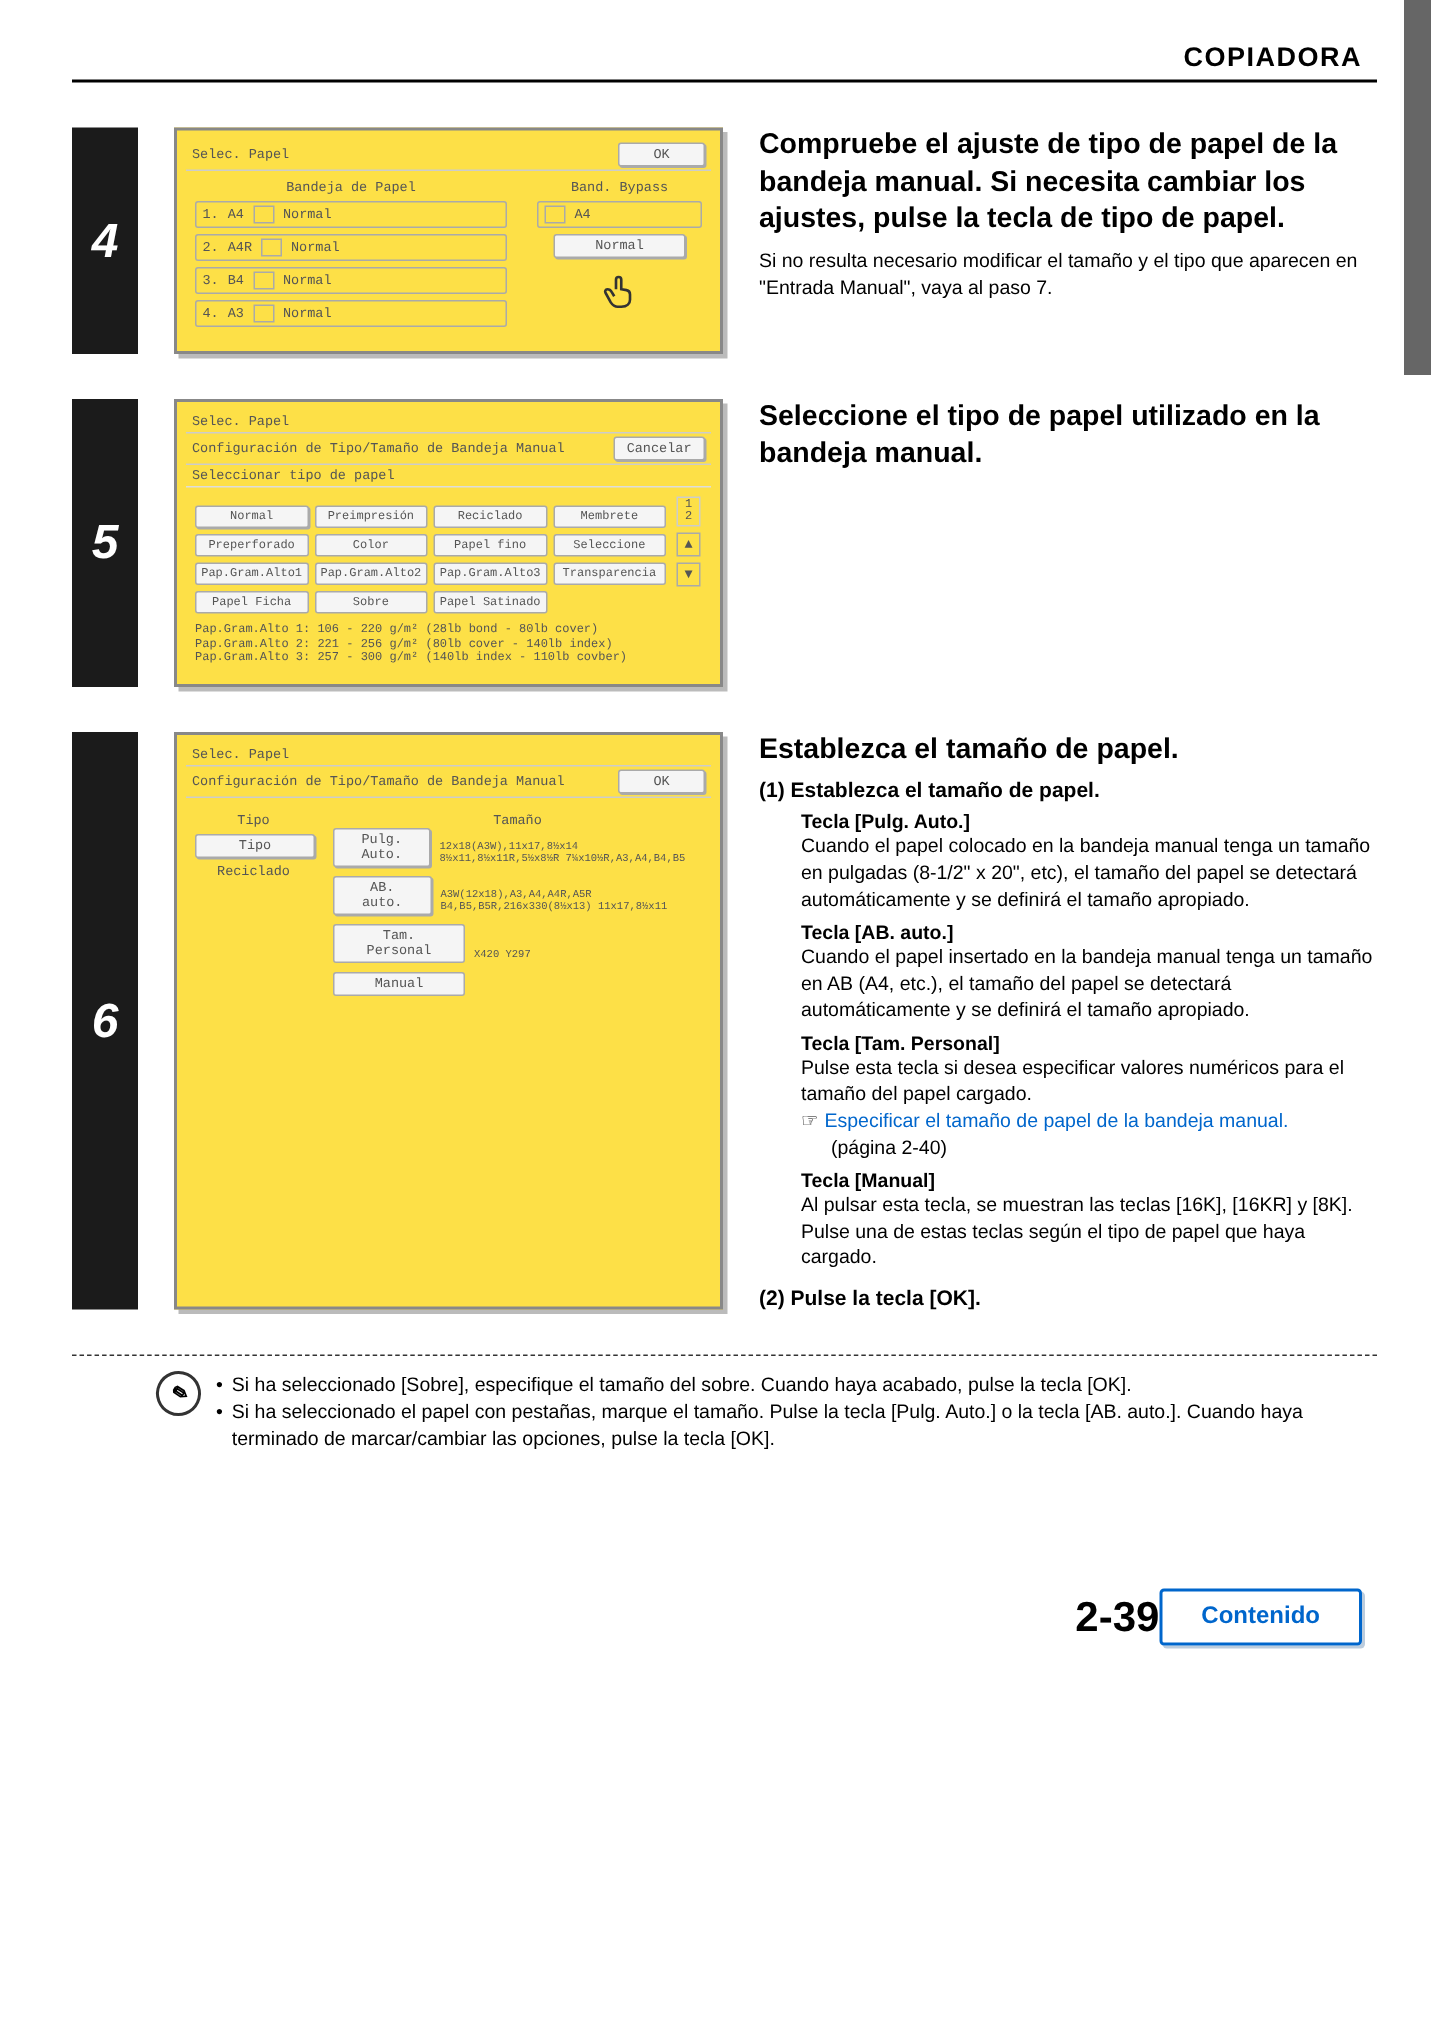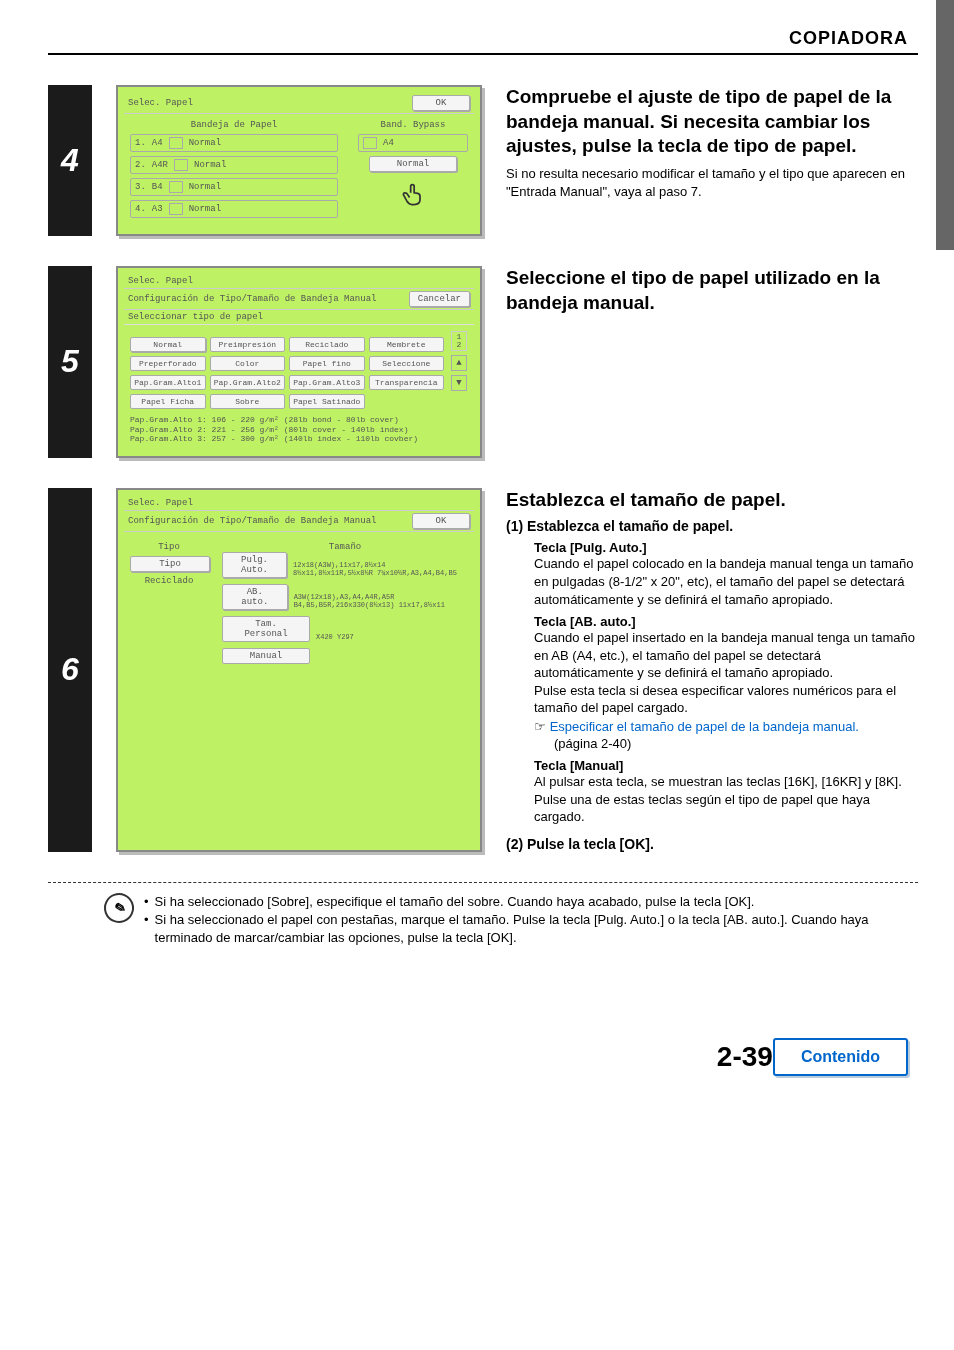--- a/index.html
+++ b/index.html
@@ -56,21 +56,21 @@
     gap: 24px;
   }
   .screen-panel {
     width: 350px;
     border: 2px solid #888;
     box-shadow: 3px 3px 0 #bbb;
     padding: 6px;
     font-family: "Courier New", monospace;
     font-size: 9px;
     color: #555;
-    background: #bef264;
+    background: #fde047;
   }
   .screen-title {
     border-bottom: 1px solid #ccc;
     padding: 2px 4px;
     display: flex;
     justify-content: space-between;
     align-items: center;
   }
   .btn {
     border: 1px solid #aaa;
@@ -350,20 +350,21 @@
         </div>
       </div>
       <div class="text-col">
         <div class="text-lead">Establezca el tamaño de papel.</div>
         <div class="bold-sub">(1)  Establezca el tamaño de papel.</div>
         <div style="padding-left:28px">
           <div class="key-label">Tecla [Pulg. Auto.]</div>
           <div class="body-text">Cuando el papel colocado en la bandeja manual tenga un tamaño en pulgadas (8-1/2" x 20", etc), el tamaño del papel se detectará automáticamente y se definirá el tamaño apropiado.</div>
           <div class="key-label">Tecla [AB. auto.]</div>
           <div class="body-text">Cuando el papel insertado en la bandeja manual tenga un tamaño en AB (A4, etc.), el tamaño del papel se detectará automáticamente y se definirá el tamaño apropiado.</div>
+          <div class="key-label">Tecla [Tam. Personal]</div>
           <div class="body-text">Pulse esta tecla si desea especificar valores numéricos para el tamaño del papel cargado.</div>
           <div><span class="pointer-sym">☞</span><span class="link-text">Especificar el tamaño de papel de la bandeja manual.</span></div>
           <div class="body-text" style="padding-left:20px">(página 2-40)</div>
           <div class="key-label">Tecla [Manual]</div>
           <div class="body-text">Al pulsar esta tecla, se muestran las teclas [16K], [16KR] y [8K]. Pulse una de estas teclas según el tipo de papel que haya cargado.</div>
         </div>
         <div class="bold-sub" style="margin-top:10px">(2)  Pulse la tecla [OK].</div>
       </div>
     </div>
   </div>

